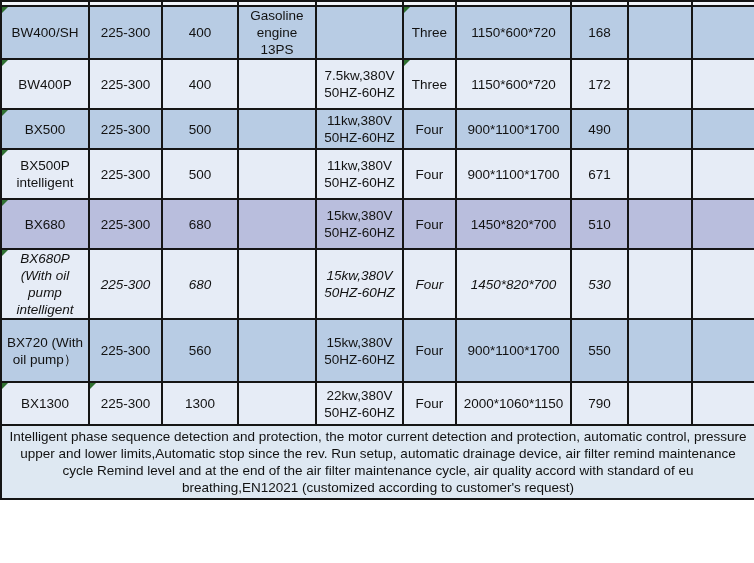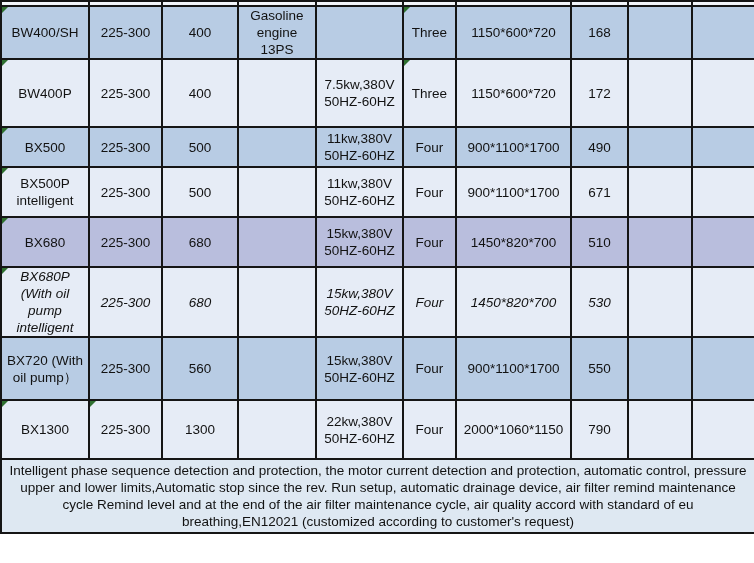--- a/index.html
+++ b/index.html
@@ -91,21 +91,21 @@
         <td class="shade-blue">225-300</td>
         <td class="shade-blue">400</td>
         <td class="shade-blue">Gasoline engine 13PS</td>
         <td class="shade-blue"></td>
         <td class="shade-blue">Three<span class="corner-marker"></span></td>
         <td class="shade-blue al">1150*600*720</td>
         <td class="shade-blue">168</td>
         <td class="shade-blue"></td>
         <td class="shade-blue"></td>
       </tr>
-      <tr style="height: 68px;">
+      <tr style="height: 50px;">
         <td class="shade-light">BW400P<span class="corner-marker"></span></td>
         <td class="shade-light">225-300</td>
         <td class="shade-light">400</td>
         <td class="shade-light"></td>
         <td class="shade-light">7.5kw,380V 50HZ-60HZ</td>
         <td class="shade-light">Three<span class="corner-marker"></span></td>
         <td class="shade-light al">1150*600*720</td>
         <td class="shade-light">172</td>
         <td class="shade-light"></td>
         <td class="shade-light"></td>
@@ -163,21 +163,21 @@
         <td class="shade-blue al">225-300</td>
         <td class="shade-blue">560</td>
         <td class="shade-blue"></td>
         <td class="shade-blue">15kw,380V 50HZ-60HZ</td>
         <td class="shade-blue">Four</td>
         <td class="shade-blue">900*1100*1700</td>
         <td class="shade-blue">550</td>
         <td class="shade-blue"></td>
         <td class="shade-blue"></td>
       </tr>
-      <tr style="height: 59px;">
+      <tr style="height: 43px;">
         <td class="shade-light">BX1300<span class="corner-marker"></span></td>
         <td class="shade-light al">225-300<span class="corner-marker"></span></td>
         <td class="shade-light">1300</td>
         <td class="shade-light"></td>
         <td class="shade-light">22kw,380V 50HZ-60HZ</td>
         <td class="shade-light">Four</td>
         <td class="shade-light">2000*1060*1150</td>
         <td class="shade-light">790</td>
         <td class="shade-light"></td>
         <td class="shade-light"></td>

